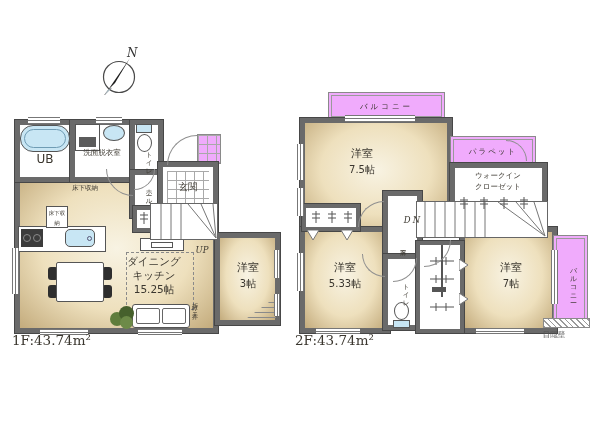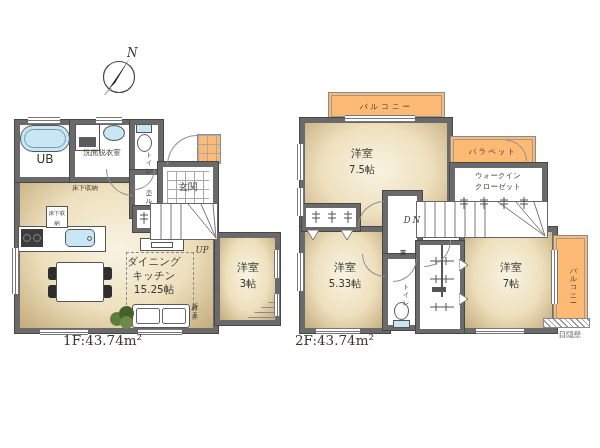--- a/index.html
+++ b/index.html
@@ -3,21 +3,21 @@
 <meta charset="utf-8">
 <style>
   html,body{margin:0;padding:0;background:#fff;}
   #canvas{position:relative;width:600px;height:448px;background:#ffffff;overflow:hidden;
           font-family:"DejaVu Sans",sans-serif;}
   .abs{position:absolute;box-sizing:border-box;}
   
   .room{border:5px solid #6a6a6a;box-shadow:0 0 0 1px #474747;
         background:radial-gradient(ellipse at 50% 45%,#f8f3e3 0%,#eee0bd 55%,#c3ab7c 100%);}
   .wroom{border:5px solid #6a6a6a;box-shadow:0 0 0 1px #474747;background:#fff;}
-  .thinbox{border:1px solid #8a8a8a;background:#fdba74;}
+  .thinbox{border:1px solid #8a8a8a;background:#f0abfc;}
   .inline-line{border:1px solid #9a9a9a;}
   
   .win-h{background:#fff;border-top:1px solid #777;border-bottom:1px solid #777;
          background-image:linear-gradient(#777,#777);background-size:100% 1px;
          background-position:center;background-repeat:no-repeat;}
   .win-v{background:#fff;border-left:1px solid #777;border-right:1px solid #777;
          background-image:linear-gradient(#777,#777);background-size:1px 100%;
          background-position:center;background-repeat:no-repeat;}
   
   .arc{background:transparent;}
@@ -154,21 +154,21 @@
       <span class="rname">ダイニング</span>
       <span class="rname">キッチン</span>
       <span class="rname">15.25帖</span>
     </div>
     <div class="abs lbl v" style="left:189px;top:282px;width:10px;height:44px;font-size:6px;z-index:6">折上げ天井</div>
     <div class="abs lbl serif" style="left:191px;top:245px;width:22px;font-size:8.5px;font-style:italic;z-index:6">UP</div>
     <div class="abs lbl" style="left:224px;top:260px;width:48px;font-size:11px;line-height:16px;z-index:6">
       <span class="rname">洋室</span>
       <span class="rsize" style="font-size:10px">3帖</span>
     </div>
-    <div class="abs lbl serif" style="left:12px;top:332px;width:130px;font-size:13.5px;text-align:right;z-index:6">1F:43.74m²</div>
+    <div class="abs lbl serif" style="left:12px;top:332px;width:130px;font-size:13.5px;text-align:left;z-index:6">1F:43.74m²</div>
   </div>
 
   <div class="abs" style="left:0;top:0;width:600px;height:448px;">
 
     <div class="abs thinbox" style="left:328px;top:92px;width:117px;height:28px;z-index:1">
       <div class="abs inline-line" style="left:2px;top:2px;right:2px;bottom:2px"></div>
       <div class="abs lbl" style="left:0;right:0;top:9px;font-size:7.5px;letter-spacing:3px;z-index:2">バルコニー</div>
     </div>
 
     <div class="abs room" style="left:300px;top:118px;width:152px;height:114px;z-index:1"></div>
@@ -296,17 +296,17 @@
     <div class="abs lbl v" style="left:395px;top:232px;width:12px;height:26px;font-size:6px;z-index:6">廊下</div>
     <div class="abs lbl" style="left:312px;top:260px;width:66px;font-size:11px;line-height:16px;z-index:6">
       <span class="rname">洋室</span>
       <span class="rsize" style="font-size:10px">5.33帖</span>
     </div>
     <div class="abs lbl v" style="left:397px;top:278px;width:12px;height:28px;font-size:6.5px;z-index:6">トイレ</div>
     <div class="abs lbl" style="left:484px;top:260px;width:54px;font-size:11px;line-height:16px;z-index:6">
       <span class="rname">洋室</span>
       <span class="rsize" style="font-size:10px">7帖</span>
     </div>
-    <div class="abs lbl" style="left:548px;top:330px;width:44px;font-size:7.5px;color:#555;z-index:6">目隠壁</div>
+    <div class="abs lbl" style="left:532px;top:330px;width:44px;font-size:7.5px;color:#555;z-index:6">目隠壁</div>
     <div class="abs lbl serif" style="left:295px;top:332px;width:130px;font-size:13.5px;text-align:left;z-index:6">2F:43.74m²</div>
   </div>
 
 </div>
 
 </body></html>

